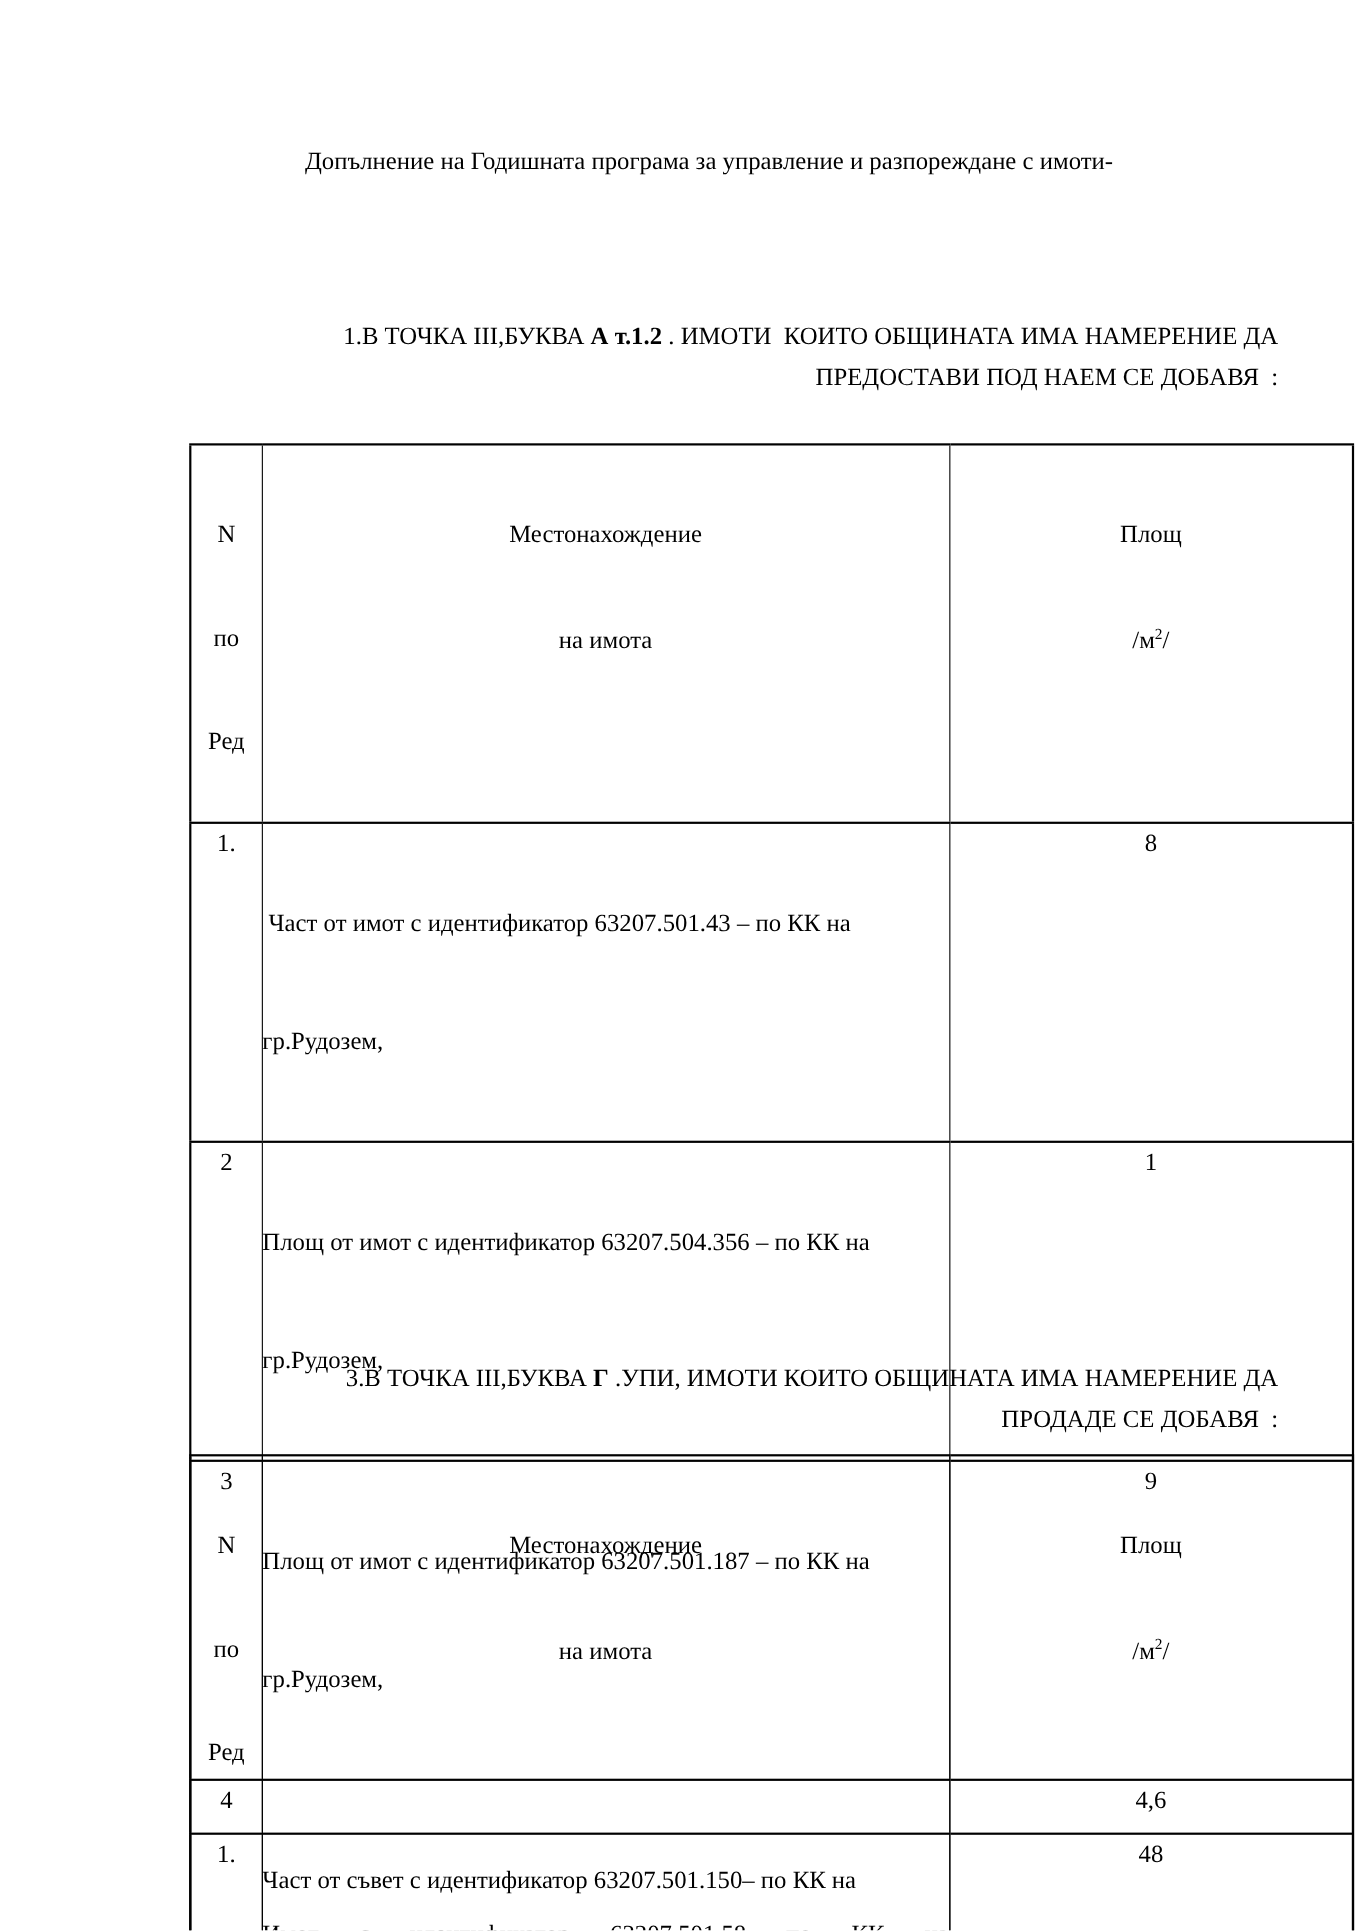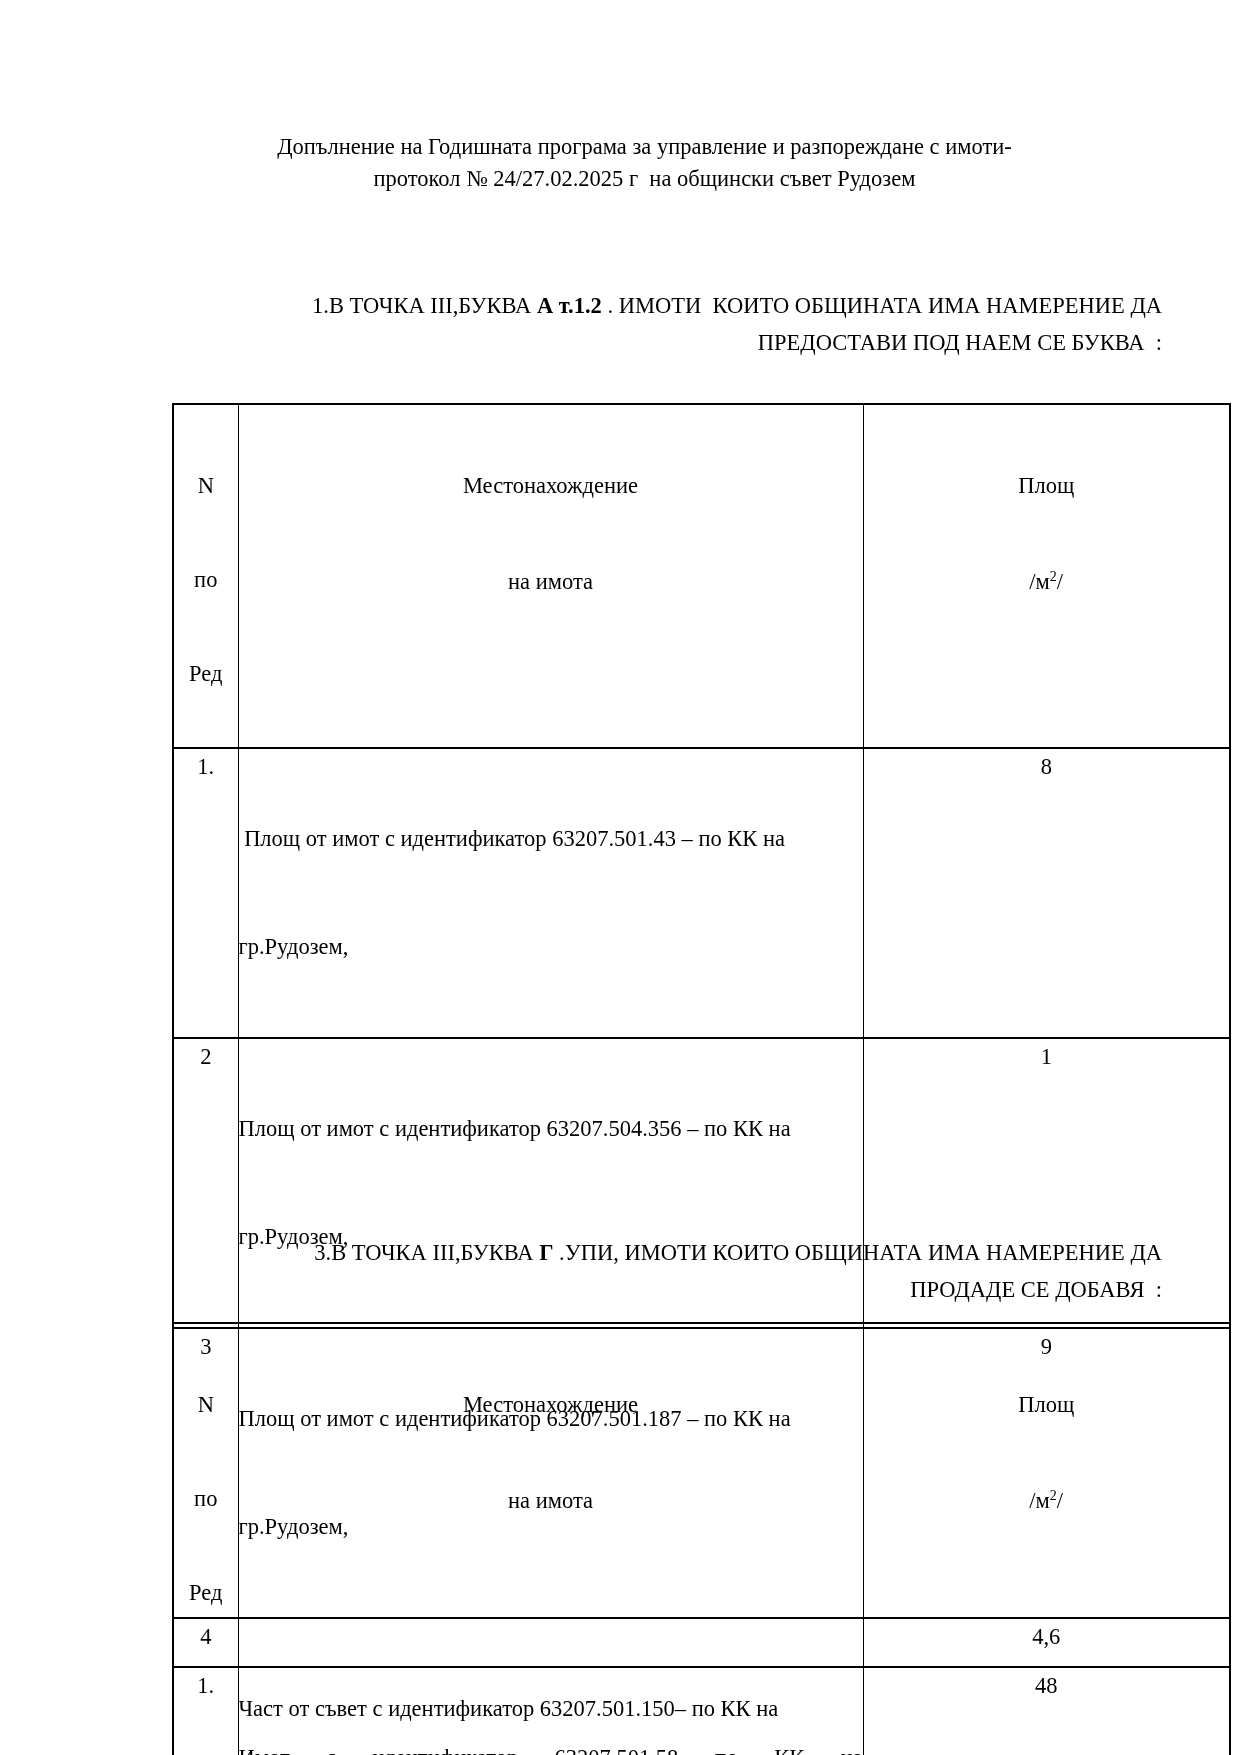--- a/index.html
+++ b/index.html
@@ -76,26 +76,25 @@
 
   sup.sq { font-size: 14px; line-height: 0; }
 </style>
 </head>
 <body>
 
 <div class="page">
 
   <div class="doc-title">
     <div class="pre">Допълнение на Годишната програма за управление и разпореждане с имоти-</div>
-    <div class="pre">протокол № 24/27.02.2025 г  на общински съвет Рудозем</div>
   </div>
 
   <div class="section-heading" id="heading-1">
     <div class="pre"><span>1.В ТОЧКА III,БУКВА </span><span class="b">А т.1.2</span><span> . ИМОТИ  КОИТО ОБЩИНАТА ИМА НАМЕРЕНИЕ ДА</span></div>
-    <div class="pre">ПРЕДОСТАВИ ПОД НАЕМ СЕ БУКВА  :</div>
+    <div class="pre">ПРЕДОСТАВИ ПОД НАЕМ СЕ ДОБАВЯ  :</div>
   </div>
 
   <table class="doc-table" id="table-1">
     <colgroup>
         <col class="c1">
         <col class="c2">
         <col class="c3">
       </colgroup>
     <tbody>
       <tr class="hdr-row">
@@ -110,21 +109,21 @@
         </td>
         <td>
           <div class="hdr-line hdr-first">Площ</div>
           <div class="hdr-line hdr-gap"><span>/м</span><sup class="sq">2</sup><span>/</span></div>
         </td>
       </tr>
 
       <tr class="data-row">
         <td class="cell-num">1.</td>
         <td class="cell-loc">
-          <div> Площ от имот с идентификатор 63207.501.43 – по КК на</div>
+          <div> Част от имот с идентификатор 63207.501.43 – по КК на</div>
           <div>гр.Рудозем,</div>
         </td>
         <td class="cell-area">8</td>
       </tr>
 
       <tr class="data-row">
         <td class="cell-num">2</td>
         <td class="cell-loc">
           <div>Площ от имот с идентификатор 63207.504.356 – по КК на</div>
           <div>гр.Рудозем,</div>

